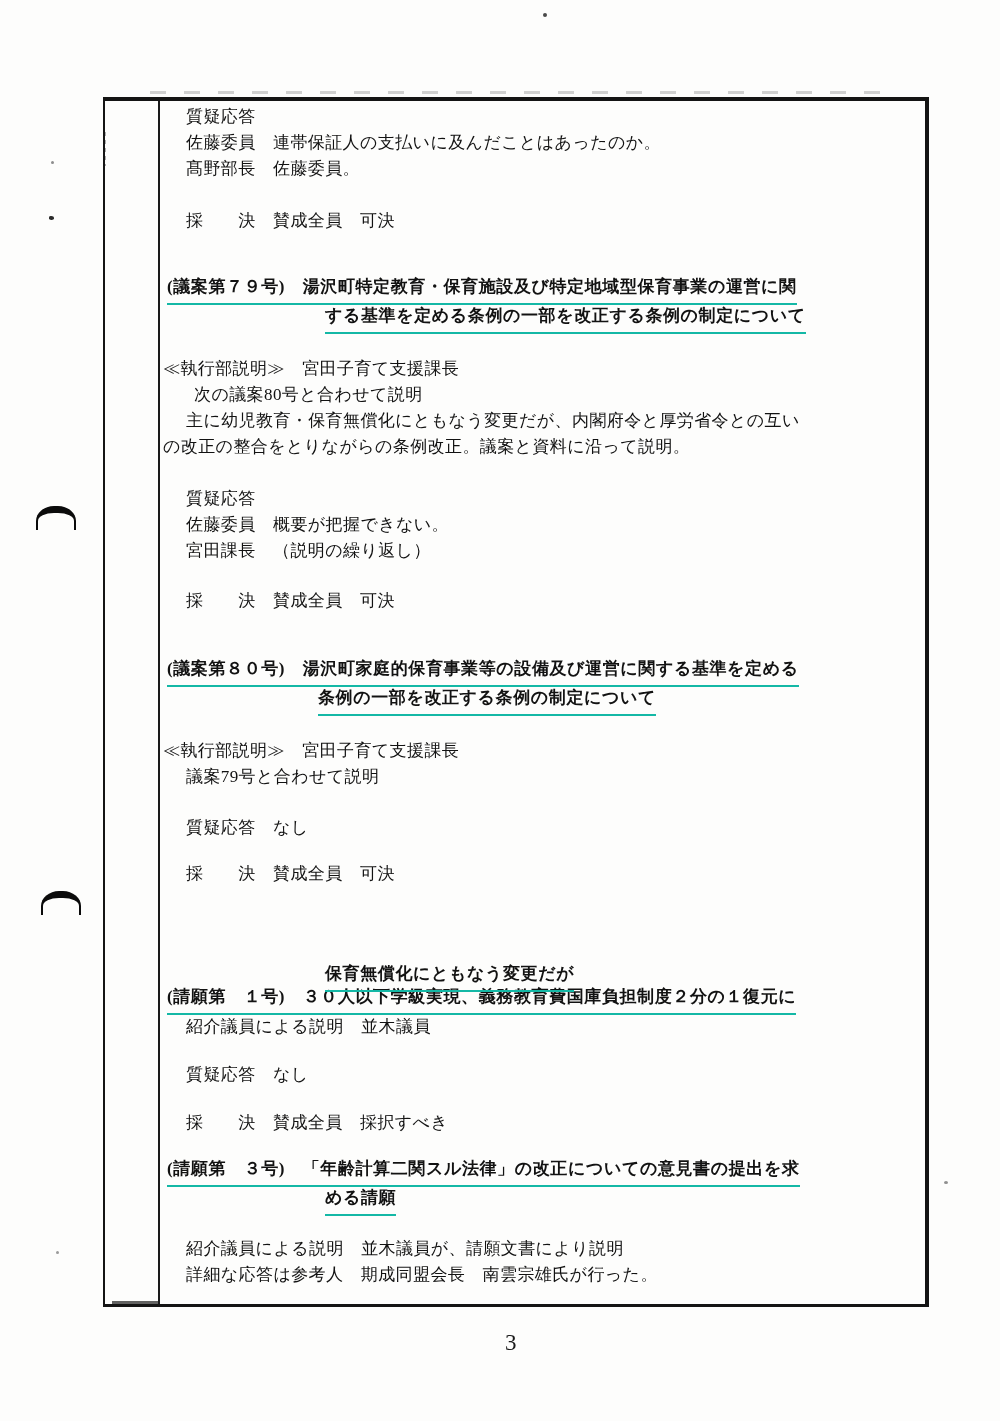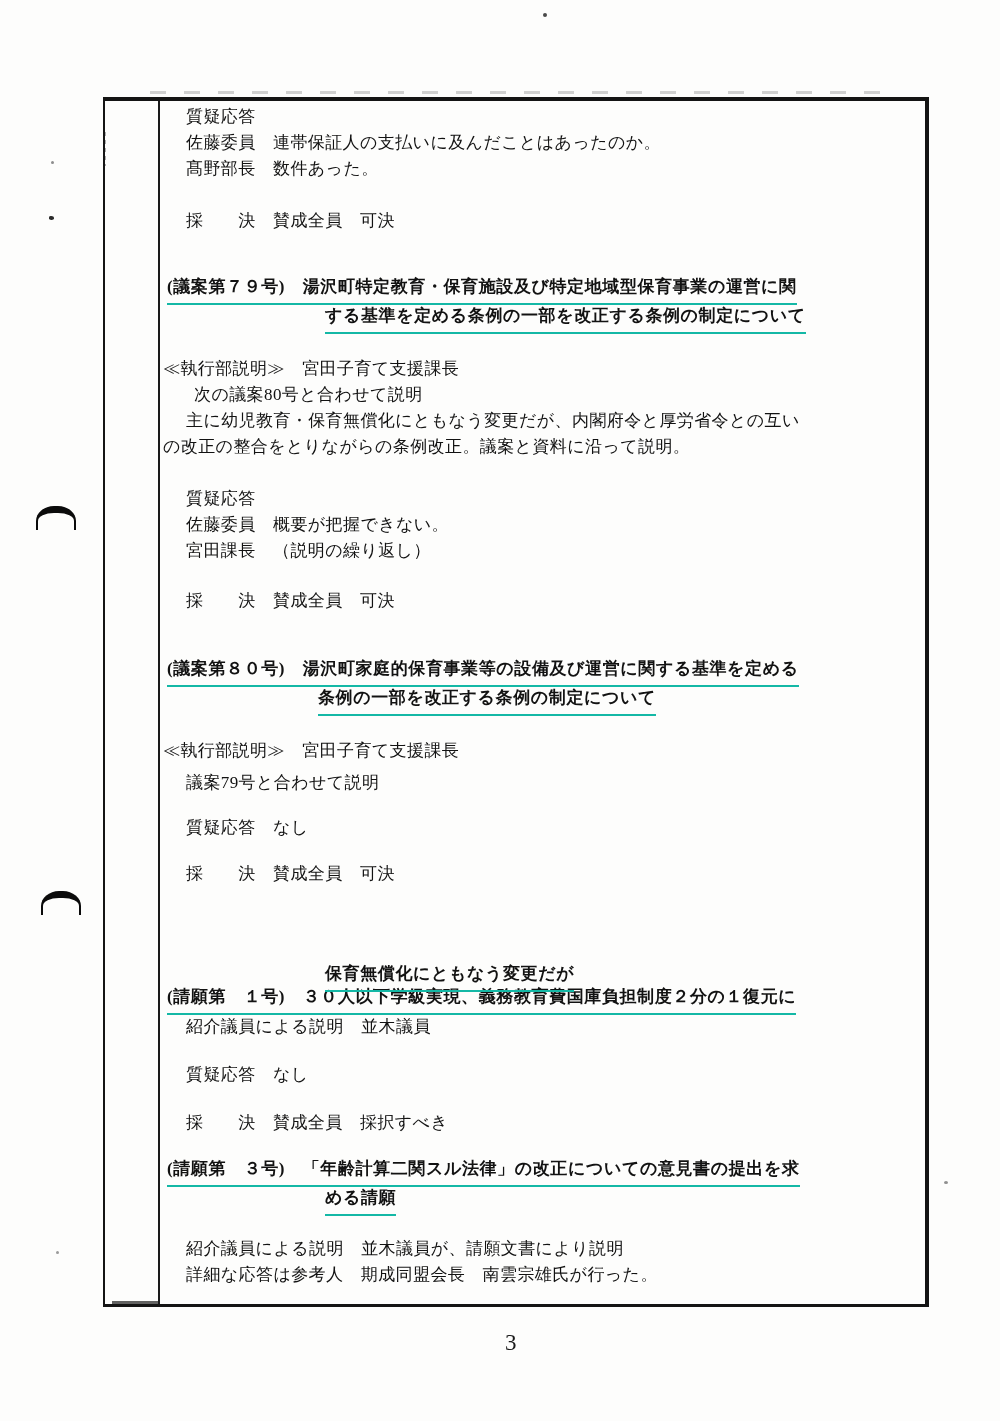--- a/index.html
+++ b/index.html
@@ -67,38 +67,38 @@
 <div class="smear-top"></div>
 <div class="ldash"></div>
 <div class="bsmudge"></div>
 
 <div class="doc-box">
   <div class="col-line"></div>
 </div>
 
 <div class="line" style="top:104px;left:186px;">質疑応答</div>
 <div class="line" style="top:130px;left:186px;">佐藤委員　連帯保証人の支払いに及んだことはあったのか。</div>
-<div class="line" style="top:156px;left:186px;">髙野部長　数件あった。</div>
+<div class="line" style="top:156px;left:186px;">髙野部長　佐藤委員。</div>
 <div class="line" style="top:208px;left:186px;">採　　決　賛成全員　可決</div>
 
 <div class="line title" style="top:274px;left:167px;">(議案第７９号)　湯沢町特定教育・保育施設及び特定地域型保育事業の運営に関</div>
 <div class="line title" style="top:303px;left:325px;">する基準を定める条例の一部を改正する条例の制定について</div>
 <div class="line" style="top:356px;left:163px;">≪執行部説明≫　宮田子育て支援課長</div>
 <div class="line" style="top:382px;left:186px;margin-left:8px;">次の議案80号と合わせて説明</div>
 <div class="line" style="top:408px;left:186px;">主に幼児教育・保育無償化にともなう変更だが、内閣府令と厚労省令との互い</div>
 <div class="line" style="top:434px;left:163px;">の改正の整合をとりながらの条例改正。議案と資料に沿って説明。</div>
 <div class="line" style="top:486px;left:186px;">質疑応答</div>
 <div class="line" style="top:512px;left:186px;">佐藤委員　概要が把握できない。</div>
 <div class="line" style="top:538px;left:186px;">宮田課長　（説明の繰り返し）</div>
 <div class="line" style="top:588px;left:186px;">採　　決　賛成全員　可決</div>
 
 <div class="line title" style="top:656px;left:167px;">(議案第８０号)　湯沢町家庭的保育事業等の設備及び運営に関する基準を定める</div>
 <div class="line title" style="top:685px;left:318px;">条例の一部を改正する条例の制定について</div>
 <div class="line" style="top:738px;left:163px;">≪執行部説明≫　宮田子育て支援課長</div>
-<div class="line" style="top:764px;left:186px;margin-top:6px;">議案79号と合わせて説明</div>
+<div class="line" style="top:764px;left:186px;">議案79号と合わせて説明</div>
 <div class="line" style="top:815px;left:186px;">質疑応答　なし</div>
 <div class="line" style="top:861px;left:186px;">採　　決　賛成全員　可決</div>
 
 <div class="line title" style="top:984px;left:167px;">(請願第　１号)　３０人以下学級実現、義務教育費国庫負担制度２分の１復元に</div>
 <div class="line title" style="top:961px;left:325px;">保育無償化にともなう変更だが</div>
 <div class="line" style="top:1014px;left:186px;">紹介議員による説明　並木議員</div>
 <div class="line" style="top:1062px;left:186px;">質疑応答　なし</div>
 <div class="line" style="top:1110px;left:186px;">採　　決　賛成全員　採択すべき</div>
 
 <div class="line title" style="top:1156px;left:167px;">(請願第　３号)　「年齢計算二関スル法律」の改正についての意見書の提出を求</div>

